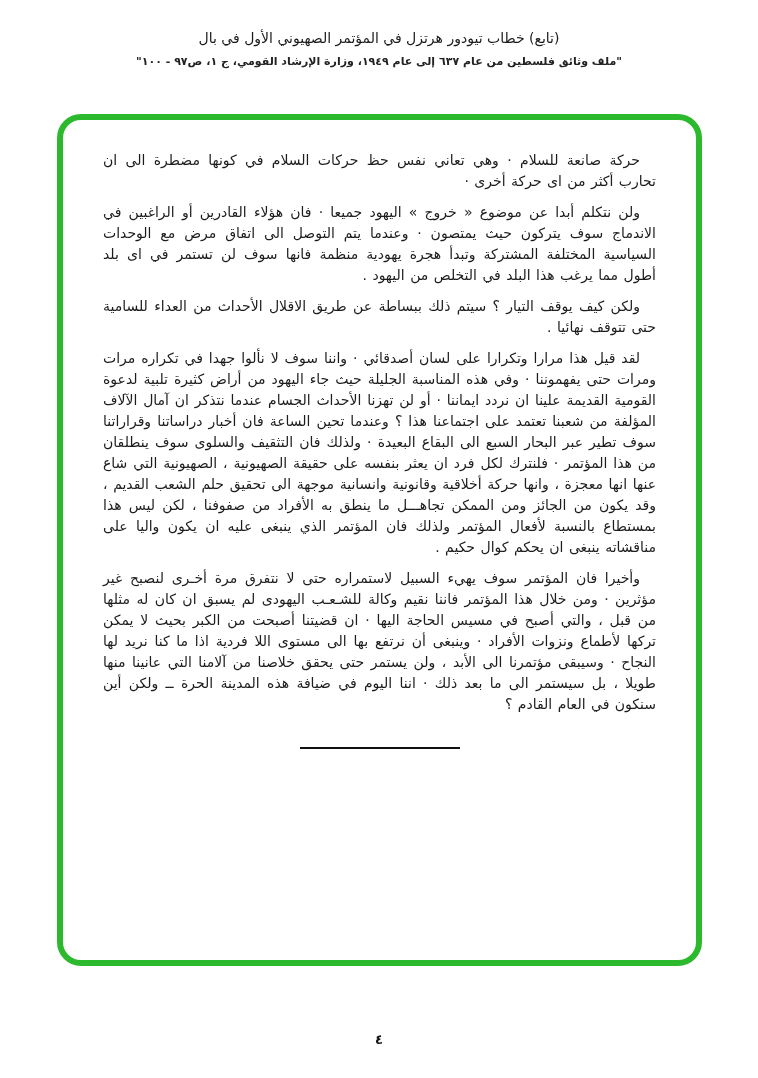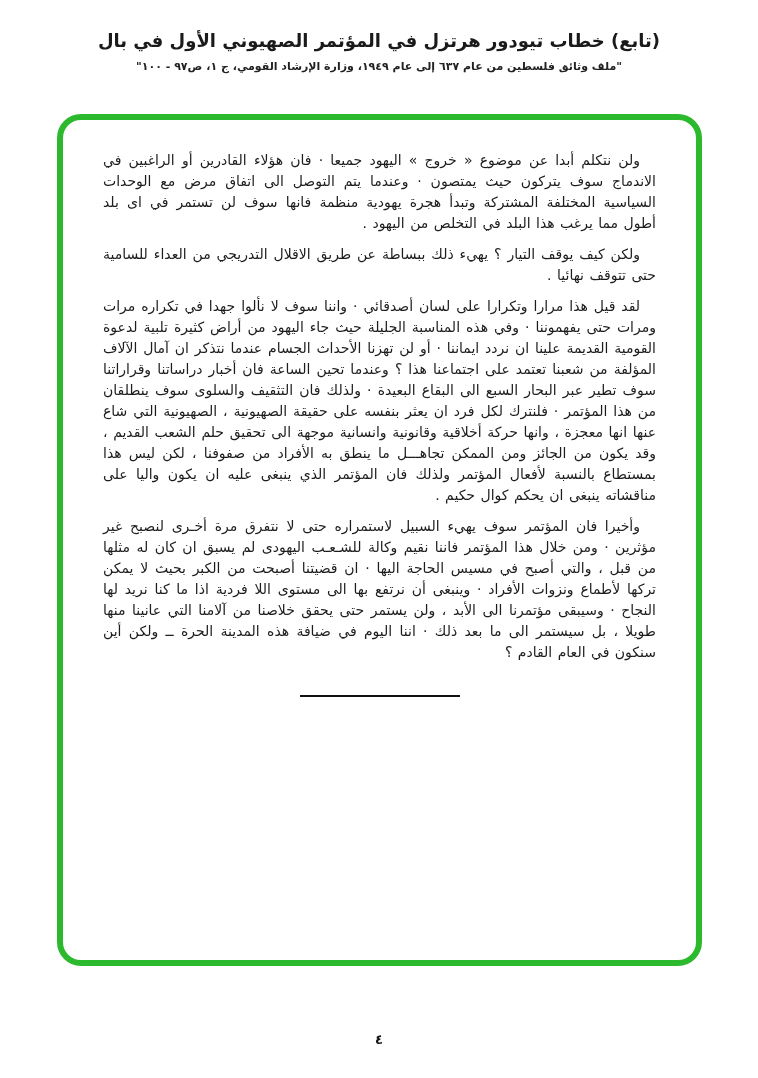--- a/index.html
+++ b/index.html
@@ -18,22 +18,22 @@
   }
   .doc-header {
     position: absolute;
     top: 30px;
     left: 0;
     width: 100%;
     text-align: center;
     direction: rtl;
   }
   .doc-title {
-    font-size: 18px;
-    font-weight: bold;
+    font-size: 14px;
+    font-weight: normal;
     color: #1a1a1a;
     letter-spacing: 0;
   }
   .doc-subtitle {
     margin-top: 9px;
     font-size: 11px;
     font-weight: bold;
     color: #222222;
   }
   .content-box {
@@ -82,22 +82,23 @@
 
 <div class="page">
 
   <div class="doc-header">
     <div class="doc-title">(تابع) خطاب تيودور هرتزل في المؤتمر الصهيوني الأول في بال</div>
     <div class="doc-subtitle">"ملف وثائق فلسطين من عام ٦٣٧ إلى عام ١٩٤٩، وزارة الإرشاد القومي، ج ١، ص٩٧ - ١٠٠"</div>
   </div>
 
   <div class="content-box" style="border-color: rgb(45, 185, 45);">
     <div class="content-inner" id="paragraph-container">
+        <p class="para">حركة صانعة للسلام · وهي تعاني نفس حظ حركات السلام في كونها مضطرة الى ان تحارب أكثر من اى حركة أخرى ·</p>
         <p class="para">ولن نتكلم أبدا عن موضوع « خروج » اليهود جميعا · فان هؤلاء القادرين أو الراغبين في الاندماج سوف يتركون حيث يمتصون · وعندما يتم التوصل الى اتفاق مرض مع الوحدات السياسية المختلفة المشتركة وتبدأ هجرة يهودية منظمة فانها سوف لن تستمر في اى بلد أطول مما يرغب هذا البلد في التخلص من اليهود .</p>
-        <p class="para">ولكن كيف يوقف التيار ؟ يهيء ذلك ببساطة عن طريق الاقلال التدريجي من العداء للسامية حتى تتوقف نهائيا .</p>
+        <p class="para">ولكن كيف يوقف التيار ؟ سيتم ذلك ببساطة عن طريق الاقلال الأحداث من العداء للسامية حتى تتوقف نهائيا .</p>
         <p class="para">لقد قيل هذا مرارا وتكرارا على لسان أصدقائي · واننا سوف لا نألوا جهدا في تكراره مرات ومرات حتى يفهموننا · وفي هذه المناسبة الجليلة حيث جاء اليهود من أراض كثيرة تلبية لدعوة القومية القديمة علينا ان نردد ايماننا · أو لن تهزنا الأحداث الجسام عندما نتذكر ان آمال الآلاف المؤلفة من شعبنا تعتمد على اجتماعنا هذا ؟ وعندما تحين الساعة فان أخبار دراساتنا وقراراتنا سوف تطير عبر البحار السبع الى البقاع البعيدة · ولذلك فان التثقيف والسلوى سوف ينطلقان من هذا المؤتمر · فلنترك لكل فرد ان يعثر بنفسه على حقيقة الصهيونية ، الصهيونية التي شاع عنها انها معجزة ، وانها حركة أخلاقية وقانونية وانسانية موجهة الى تحقيق حلم الشعب القديم ، وقد يكون من الجائز ومن الممكن تجاهـــل ما ينطق به الأفراد من صفوفنا ، لكن ليس هذا بمستطاع بالنسبة لأفعال المؤتمر ولذلك فان المؤتمر الذي ينبغى عليه ان يكون واليا على مناقشاته ينبغى ان يحكم كوال حكيم .</p>
         <p class="para">وأخيرا فان المؤتمر سوف يهيء السبيل لاستمراره حتى لا نتفرق مرة أخـرى لنصبح غير مؤثرين · ومن خلال هذا المؤتمر فاننا نقيم وكالة للشـعـب اليهودى لم يسبق ان كان له مثلها من قبل ، والتي أصبح في مسيس الحاجة اليها · ان قضيتنا أصبحت من الكبر بحيث لا يمكن تركها لأطماع ونزوات الأفراد · وينبغى أن نرتفع بها الى مستوى اللا فردية اذا ما كنا نريد لها النجاح · وسيبقى مؤتمرنا الى الأبد ، ولن يستمر حتى يحقق خلاصنا من آلامنا التي عانينا منها طويلا ، بل سيستمر الى ما بعد ذلك · اننا اليوم في ضيافة هذه المدينة الحرة ــ ولكن أين سنكون في العام القادم ؟</p>
       </div>
     <div class="divider"></div>
   </div>
 
   <div class="page-number">٤</div>
 
 </div>
 

